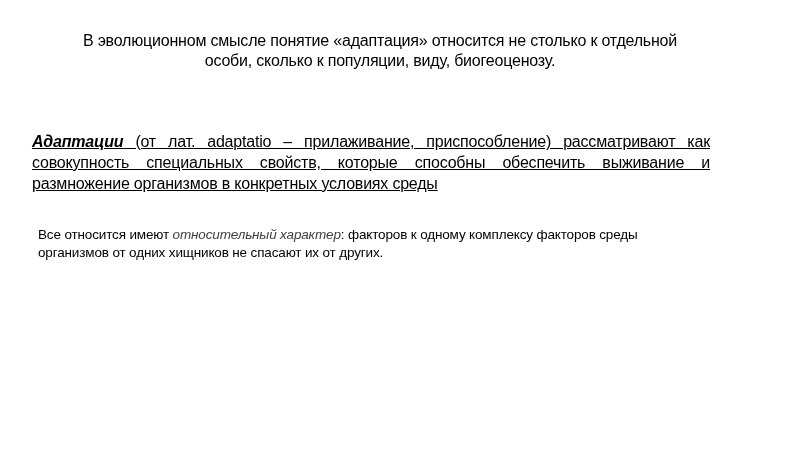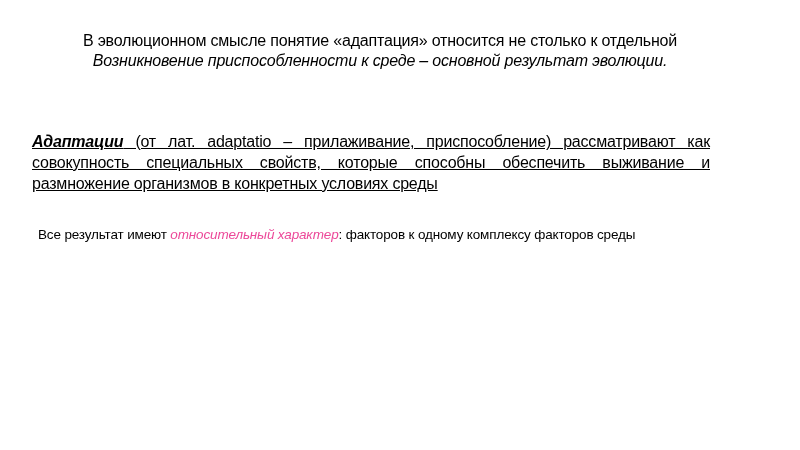--- a/index.html
+++ b/index.html
@@ -62,22 +62,23 @@
     }
     .relative .line { display: block; }
   </style>
 </head>
 <body>
 
 <div class="slide">
 
   <div class="intro">
     <span class="line">В эволюционном смысле понятие «адаптация» относится не столько к отдельной</span>
-    <span class="line italic">Возникновение приспособленности к среде – основной результат эволюции.</span>
+    <span class="line">особи, сколько к популяции, виду, биогеоценозу.</span>
   </div>
 
   <div class="definition"><span class="term">Адаптации</span><span> (от лат. adaptatio – прилаживание, приспособление) рассматривают как совокупность специальных свойств, которые способны обеспечить выживание и размножение организмов в конкретных условиях среды</span></div>
 
   <div class="relative">
-    <span class="line"><span>Все результат имеют </span><span class="accent" style="color: #ec4899;">относительный характер</span><span>: факторов к одному комплексу факторов среды</span></span>
+    <span class="line"><span>Все относится имеют </span><span class="accent" style="color: #404040;">относительный характер</span><span>: факторов к одному комплексу факторов среды</span></span>
+    <span class="line">организмов от одних хищников не спасают их от других.</span>
   </div>
 
 </div>
 
 </body></html>

